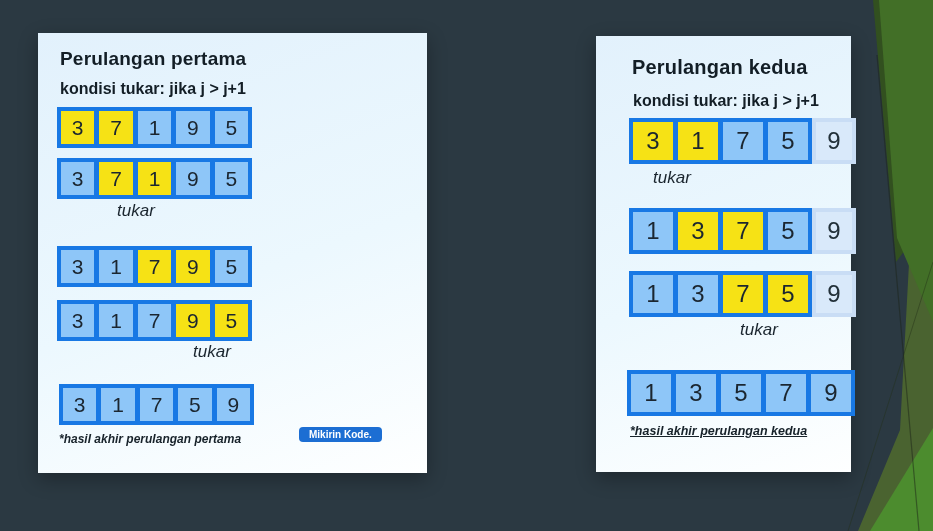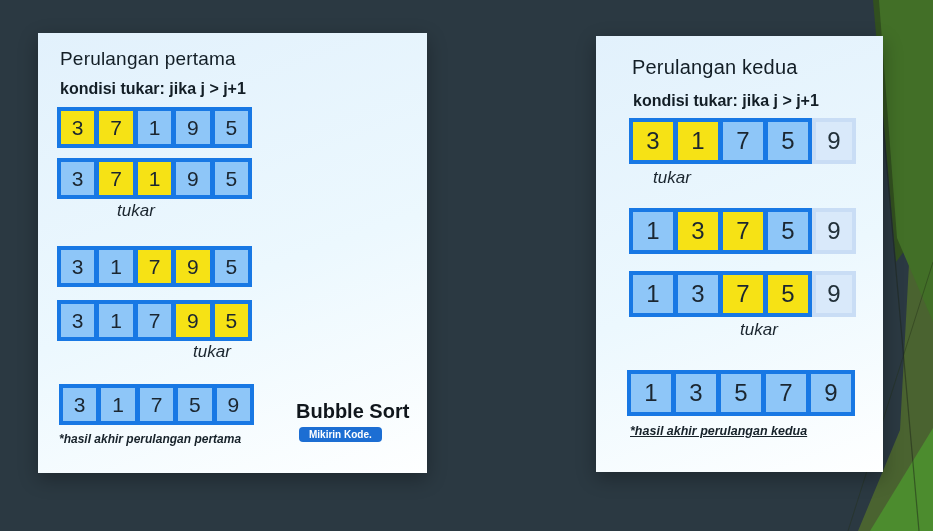--- a/index.html
+++ b/index.html
@@ -3,23 +3,23 @@
 <meta charset="utf-8">
 <style>
   html,body{margin:0;padding:0;background:#2b3942;}
   .stage{position:relative;width:933px;height:531px;background:#2b3942;overflow:hidden;
          font-family:"Liberation Sans",sans-serif;color:#17222a;}
   .deco{position:absolute;left:0;top:0;z-index:1;}
   .card{position:absolute;z-index:2;
         background:linear-gradient(160deg,#e2f1fc 0%,#ecf8fe 55%,#feffff 100%);
         box-shadow:0 6px 18px rgba(0,0,0,.3);}
   .card-left{left:38px;top:33px;width:389px;height:440px;}
-  .card-right{left:596px;top:36px;width:287px;height:436px;}
+  .card-right{left:596px;top:36px;width:255px;height:436px;}
 
-  .panel-title{position:absolute;font-weight:normal;color:#131e26;letter-spacing:.2px;text-align:center;}
+  .panel-title{position:absolute;font-weight:bold;color:#131e26;letter-spacing:.2px;text-align:center;}
   .lt{left:22px;top:15px;font-size:19px;}
   .rt{left:36px;top:20px;font-size:20px;}
   .panel-sub{position:absolute;font-weight:bold;font-size:16px;color:#131e26;}
   .ls{left:22px;top:47px;}
   .rs{left:37px;top:56px;}
 
   .row-wrap{position:absolute;display:flex;align-items:stretch;}
   .row-box{display:flex;gap:5px;padding:4px;background:#1878e4;box-sizing:border-box;}
   .lrow .row-box{width:195px;height:41px;}
   .rrow .row-box{width:183px;height:46px;}
@@ -111,21 +111,20 @@
       <div class="row-box">
           <div class="cell">3</div>
           <div class="cell">1</div>
           <div class="cell">7</div>
           <div class="cell">5</div>
           <div class="cell">9</div>
         </div>
     </div>
     <div class="note lnote">*hasil akhir perulangan pertama</div>
 
-    <div class="brand-title">Bubble Sort</div>
     <div class="brand-badge">Mikirin Kode.</div>
   </div>
 
   <div class="card card-right">
     <div class="panel-title rt">Perulangan kedua</div>
     <div class="panel-sub rs">kondisi tukar: jika j &gt; j+1</div>
 
     <div class="row-wrap rrow rrow1">
       <div class="row-box">
           <div class="cell hl">3</div>

